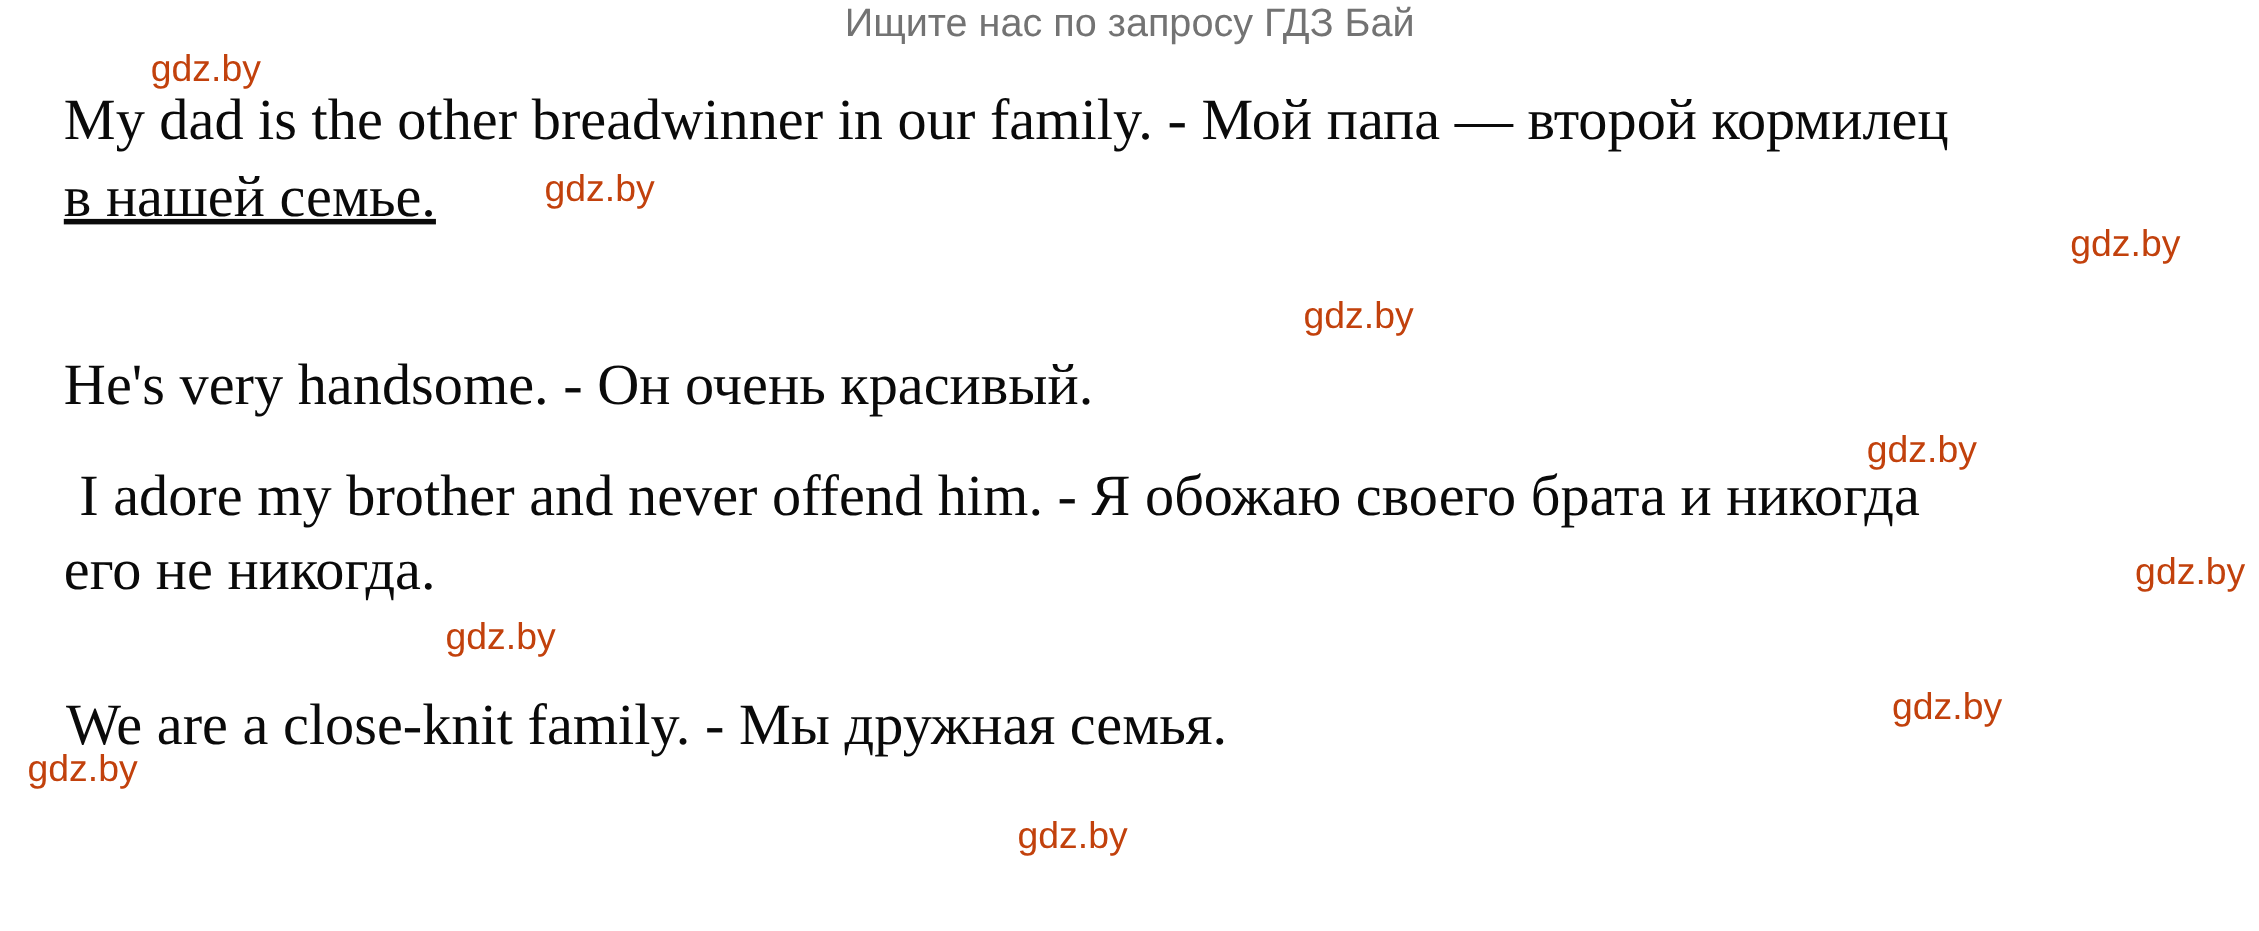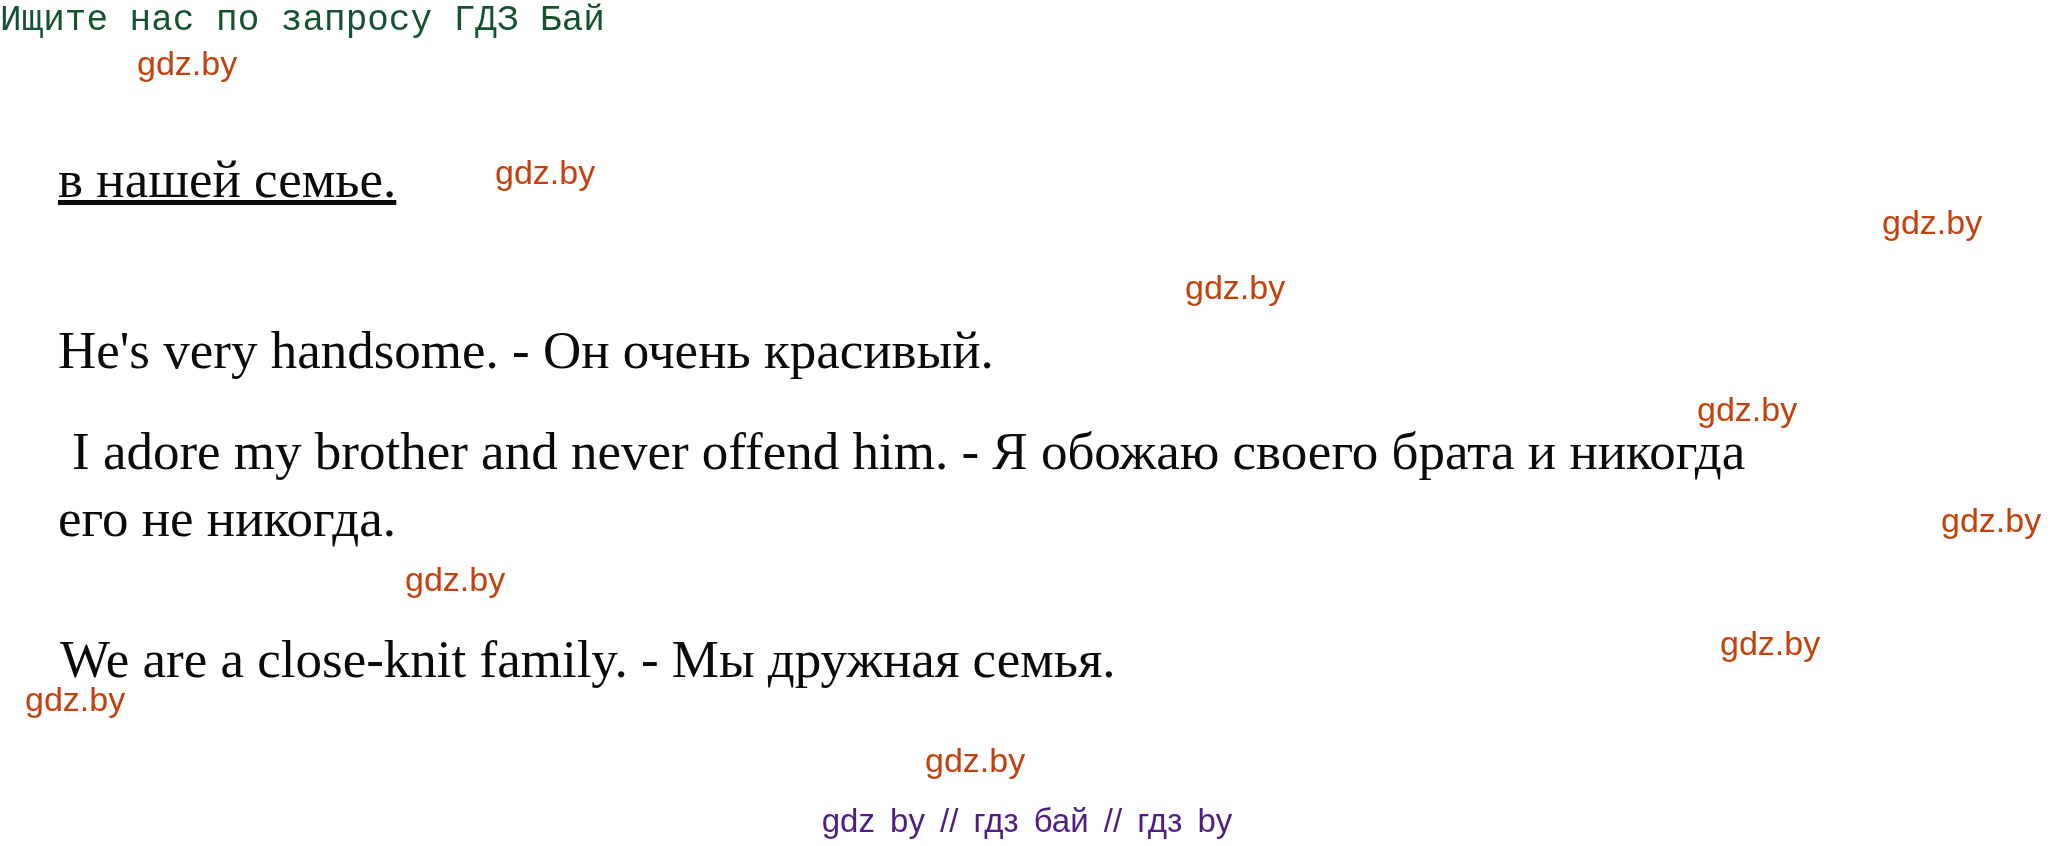--- a/index.html
+++ b/index.html
@@ -12,24 +12,25 @@
     width: 2054px;
     height: 846px;
     background: #ffffff;
     overflow: hidden;
   }
   .promo {
     position: absolute;
     top: 2px;
     left: 0;
     width: 100%;
-    font-family: Liberation Mono, monospace;
+    text-align: center;
+    font-family: Liberation Sans, sans-serif;
     font-size: 36px;
     line-height: 38px;
-    color: #14532d;
+    color: #737373;
     white-space: nowrap;
   }
   .line {
     position: absolute;
     font-family: "Liberation Serif", "DejaVu Serif", serif;
     font-size: 53px;
     line-height: 53px;
     color: #0a0a0a;
     white-space: nowrap;
   }
@@ -55,32 +56,32 @@
     word-spacing: 6px;
   }
 </style>
 </head>
 <body>
 
 <div class="canvas">
 
   <div class="promo">Ищите нас по запросу ГДЗ Бай</div>
 
+  <div class="line" style="top:83px;  left:58px;">My dad is the other breadwinner in our family. - Мой папа — второй кормилец</div>
   <div class="line" style="top:153px; left:58px;text-decoration:underline;">в нашей семье.</div>
   <div class="line" style="top:288px; left:58px;margin-top:36px;">He's very handsome. - Он очень красивый.</div>
   <div class="line" style="top:425px; left:72px;">I adore my brother and never offend him. - Я обожаю своего брата и никогда</div>
   <div class="line" style="top:492px; left:58px;">его не никогда.</div>
   <div class="line" style="top:633px; left:60px;">We are a close-knit family. - Мы дружная семья.</div>
 
   <span class="wm" style="top:46px;  left:137px;">gdz.by</span>
   <span class="wm" style="top:155px; left:495px;">gdz.by</span>
   <span class="wm" style="top:205px; left:1882px;">gdz.by</span>
   <span class="wm" style="top:270px; left:1185px;">gdz.by</span>
   <span class="wm" style="top:392px; left:1697px;">gdz.by</span>
   <span class="wm" style="top:503px; left:1941px;">gdz.by</span>
   <span class="wm" style="top:562px; left:405px;">gdz.by</span>
   <span class="wm" style="top:626px; left:1720px;">gdz.by</span>
   <span class="wm" style="top:682px; left:25px;">gdz.by</span>
   <span class="wm" style="top:743px; left:925px;">gdz.by</span>
 
-  <div class="footer">gdz by  //  гдз бай  //  гдз by</div>
 
 </div>
 
 </body></html>

